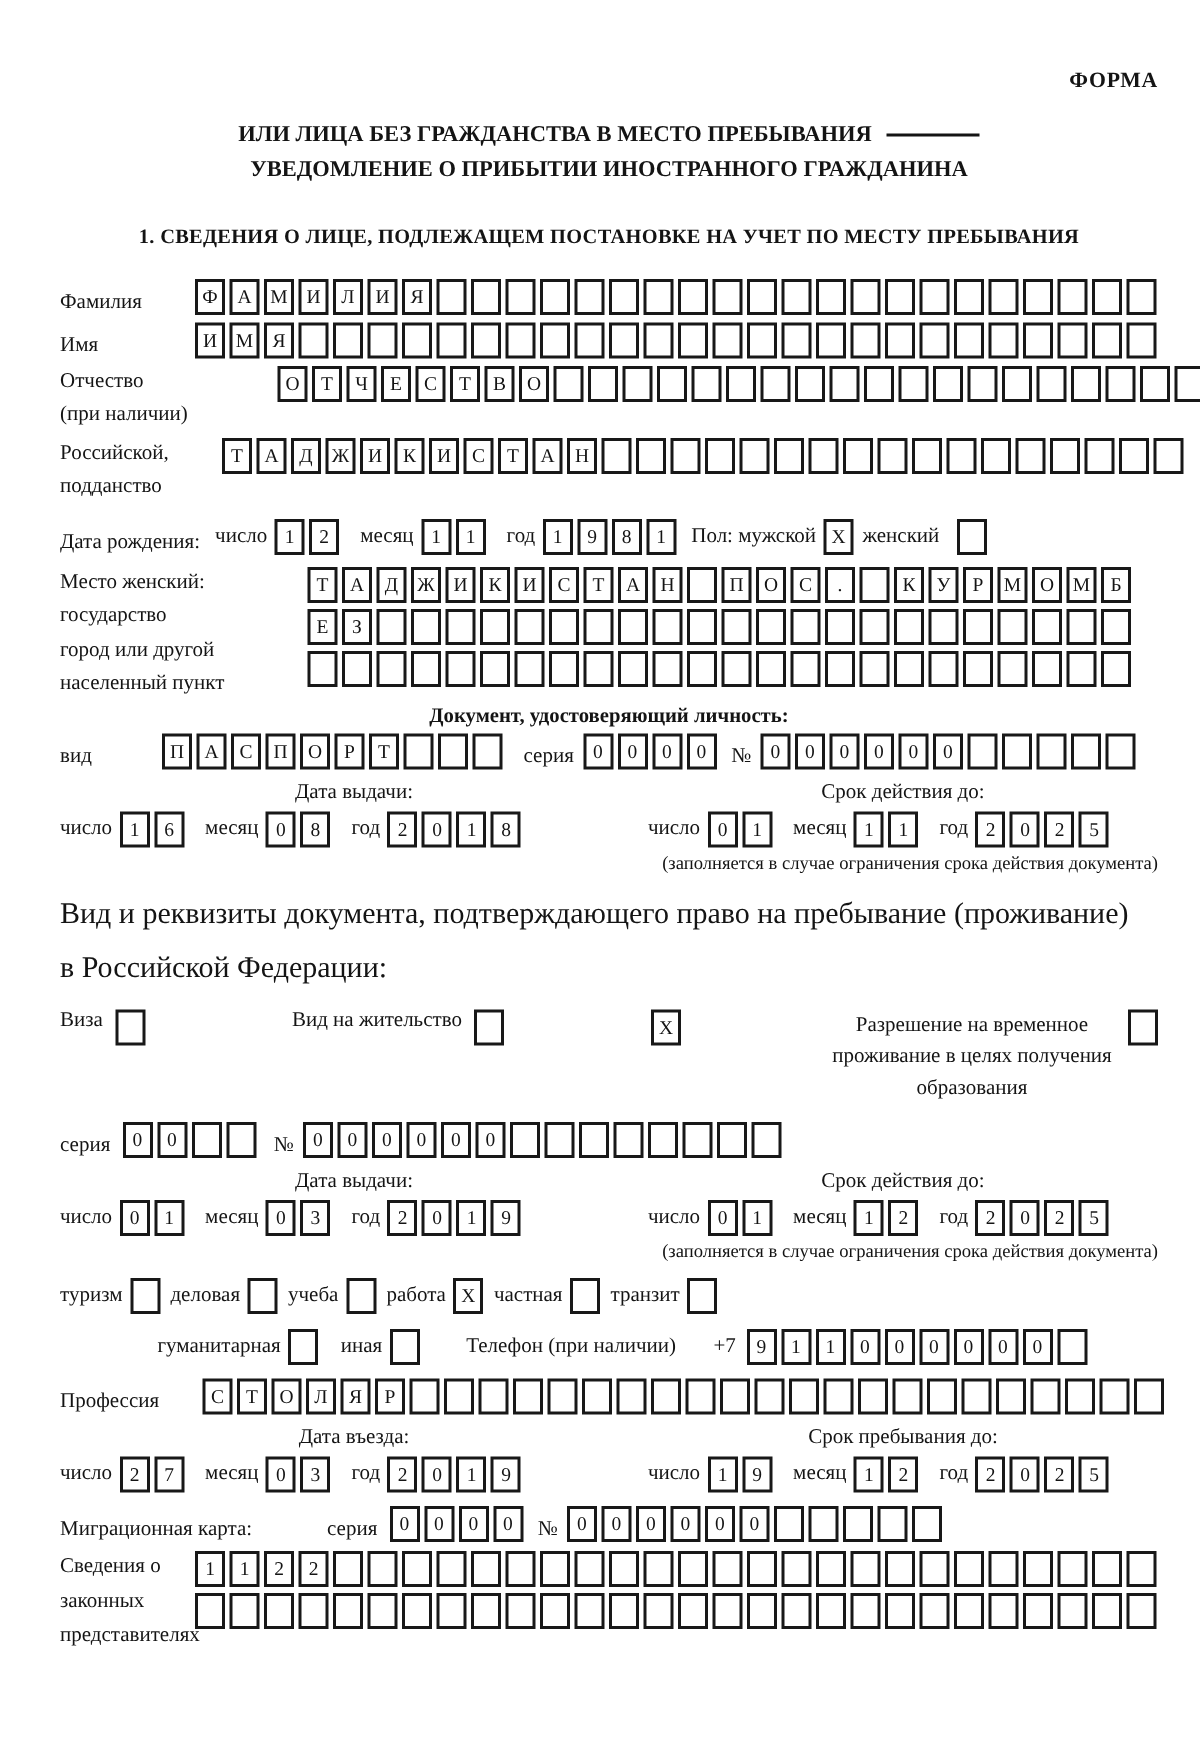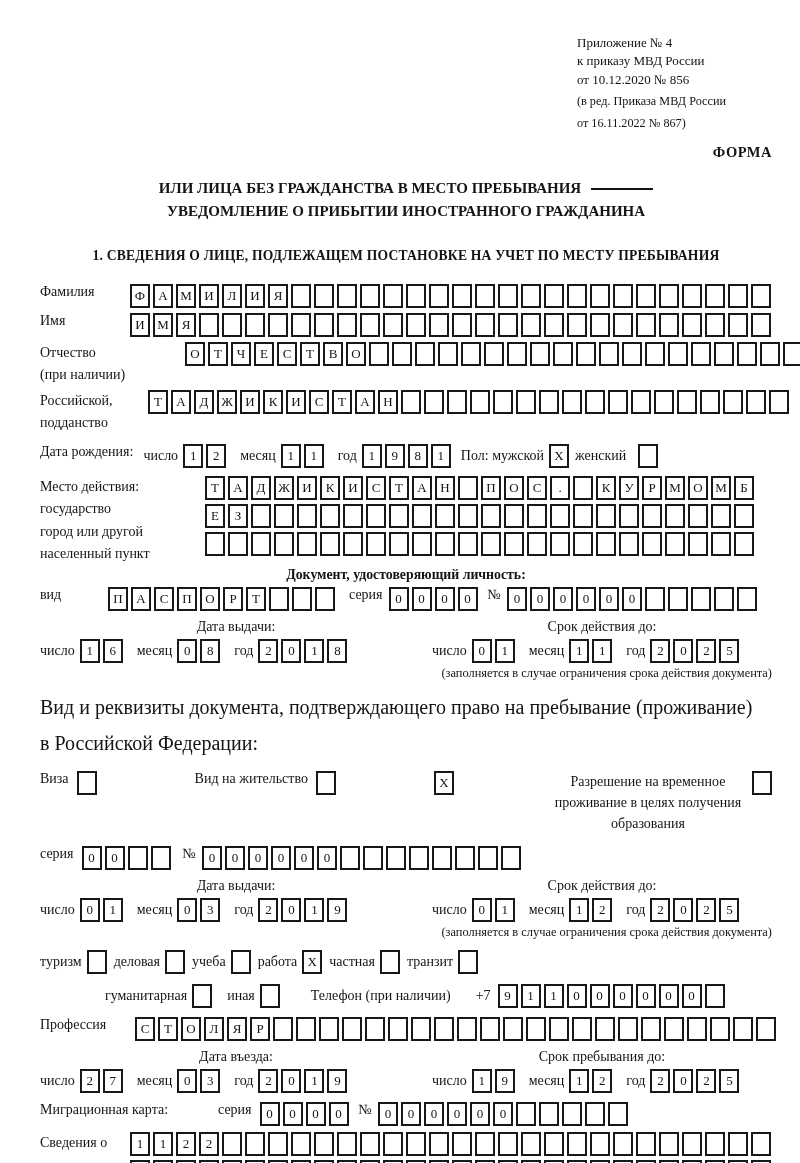--- a/index.html
+++ b/index.html
@@ -10,21 +10,21 @@
   .ref{width:195px;margin-left:auto;font-size:13px;line-height:1.42;}
   .ref .small{font-size:12.2px;margin-top:4px;}
   .forma{ text-align:right;font-weight:bold;font-size:14.5px;margin-top:12px;letter-spacing:.5px;}
 
   .title{margin-top:16px;text-align:center;font-weight:bold;font-size:15px;line-height:1.5;}
   .title .uline{display:inline-block;width:62px;border-bottom:2px solid #141414;margin-left:10px;transform:translateY(-3px);}
 
   .sec{margin-top:24px;font-weight:bold;font-size:13.6px;text-align:center;letter-spacing:.2px;}
 
   
-  .row{display:flex;align-items:flex-start;margin-top:5px;font-size:14px;}
+  .row{display:flex;align-items:flex-end;margin-top:5px;font-size:14px;}
   .row.top{align-items:flex-start;}
   .lbl{flex:none;}
   .stack{display:flex;flex-direction:column;line-height:1.55;}
   .w90{width:90px;} .w105{width:108px;} .w145{width:145px;} .w165{width:165px;} .w95{width:80px;}
   .cells{display:flex;gap:3px;flex-wrap:nowrap;}
   .cell{box-sizing:border-box;flex:none;width:20px;height:24px;border:2px solid #181818;background:#fff;
         font-size:13px;line-height:20px;text-align:center;}
   .rowsgap > .cells{margin-bottom:4px;}
 
   
@@ -44,27 +44,20 @@
   .wrapA{width:188px;} .wrapB{width:192px;}
 
   .purpose{display:flex;align-items:center;gap:7px;font-size:14px;margin-top:10px;}
   .purpose .pair{display:flex;align-items:center;gap:5px;}
 </style>
 </head>
 <body>
 
 <div class="page">
 
-  <div class="ref">
-    <div>Приложение № 4</div>
-    <div>к приказу МВД России</div>
-    <div>от 10.12.2020 № 856</div>
-    <div class="small">(в ред. Приказа МВД России</div>
-    <div class="small">от 16.11.2022 № 867)</div>
-  </div>
 
   <div class="forma">ФОРМА</div>
 
   <div class="title">
     <div>
       <span>ИЛИ ЛИЦА БЕЗ ГРАЖДАНСТВА В МЕСТО ПРЕБЫВАНИЯ</span><span class="uline"></span>
     </div>
     <div>УВЕДОМЛЕНИЕ О ПРИБЫТИИ ИНОСТРАННОГО ГРАЖДАНИНА</div>
   </div>
 
@@ -245,21 +238,21 @@
     <span class="dgroup" style="margin-right:0;gap:12px;">
       <span>женский</span>
       <span class="cells">
           <span class="cell"></span>
         </span>
     </span>
   </div>
 
   <div class="row top" style="margin-top:8px;">
     <span class="lbl w165 stack" style="line-height:1.6;">
-      <span>Место действия:</span>
+      <span>Место женский:</span>
       <span>государство</span>
       <span>город или другой</span>
       <span>населенный пункт</span>
     </span>
     <span class="stack rowsgap">
       <span class="cells">
           <span class="cell">Т</span>
           <span class="cell">А</span>
           <span class="cell">Д</span>
           <span class="cell">Ж</span>

